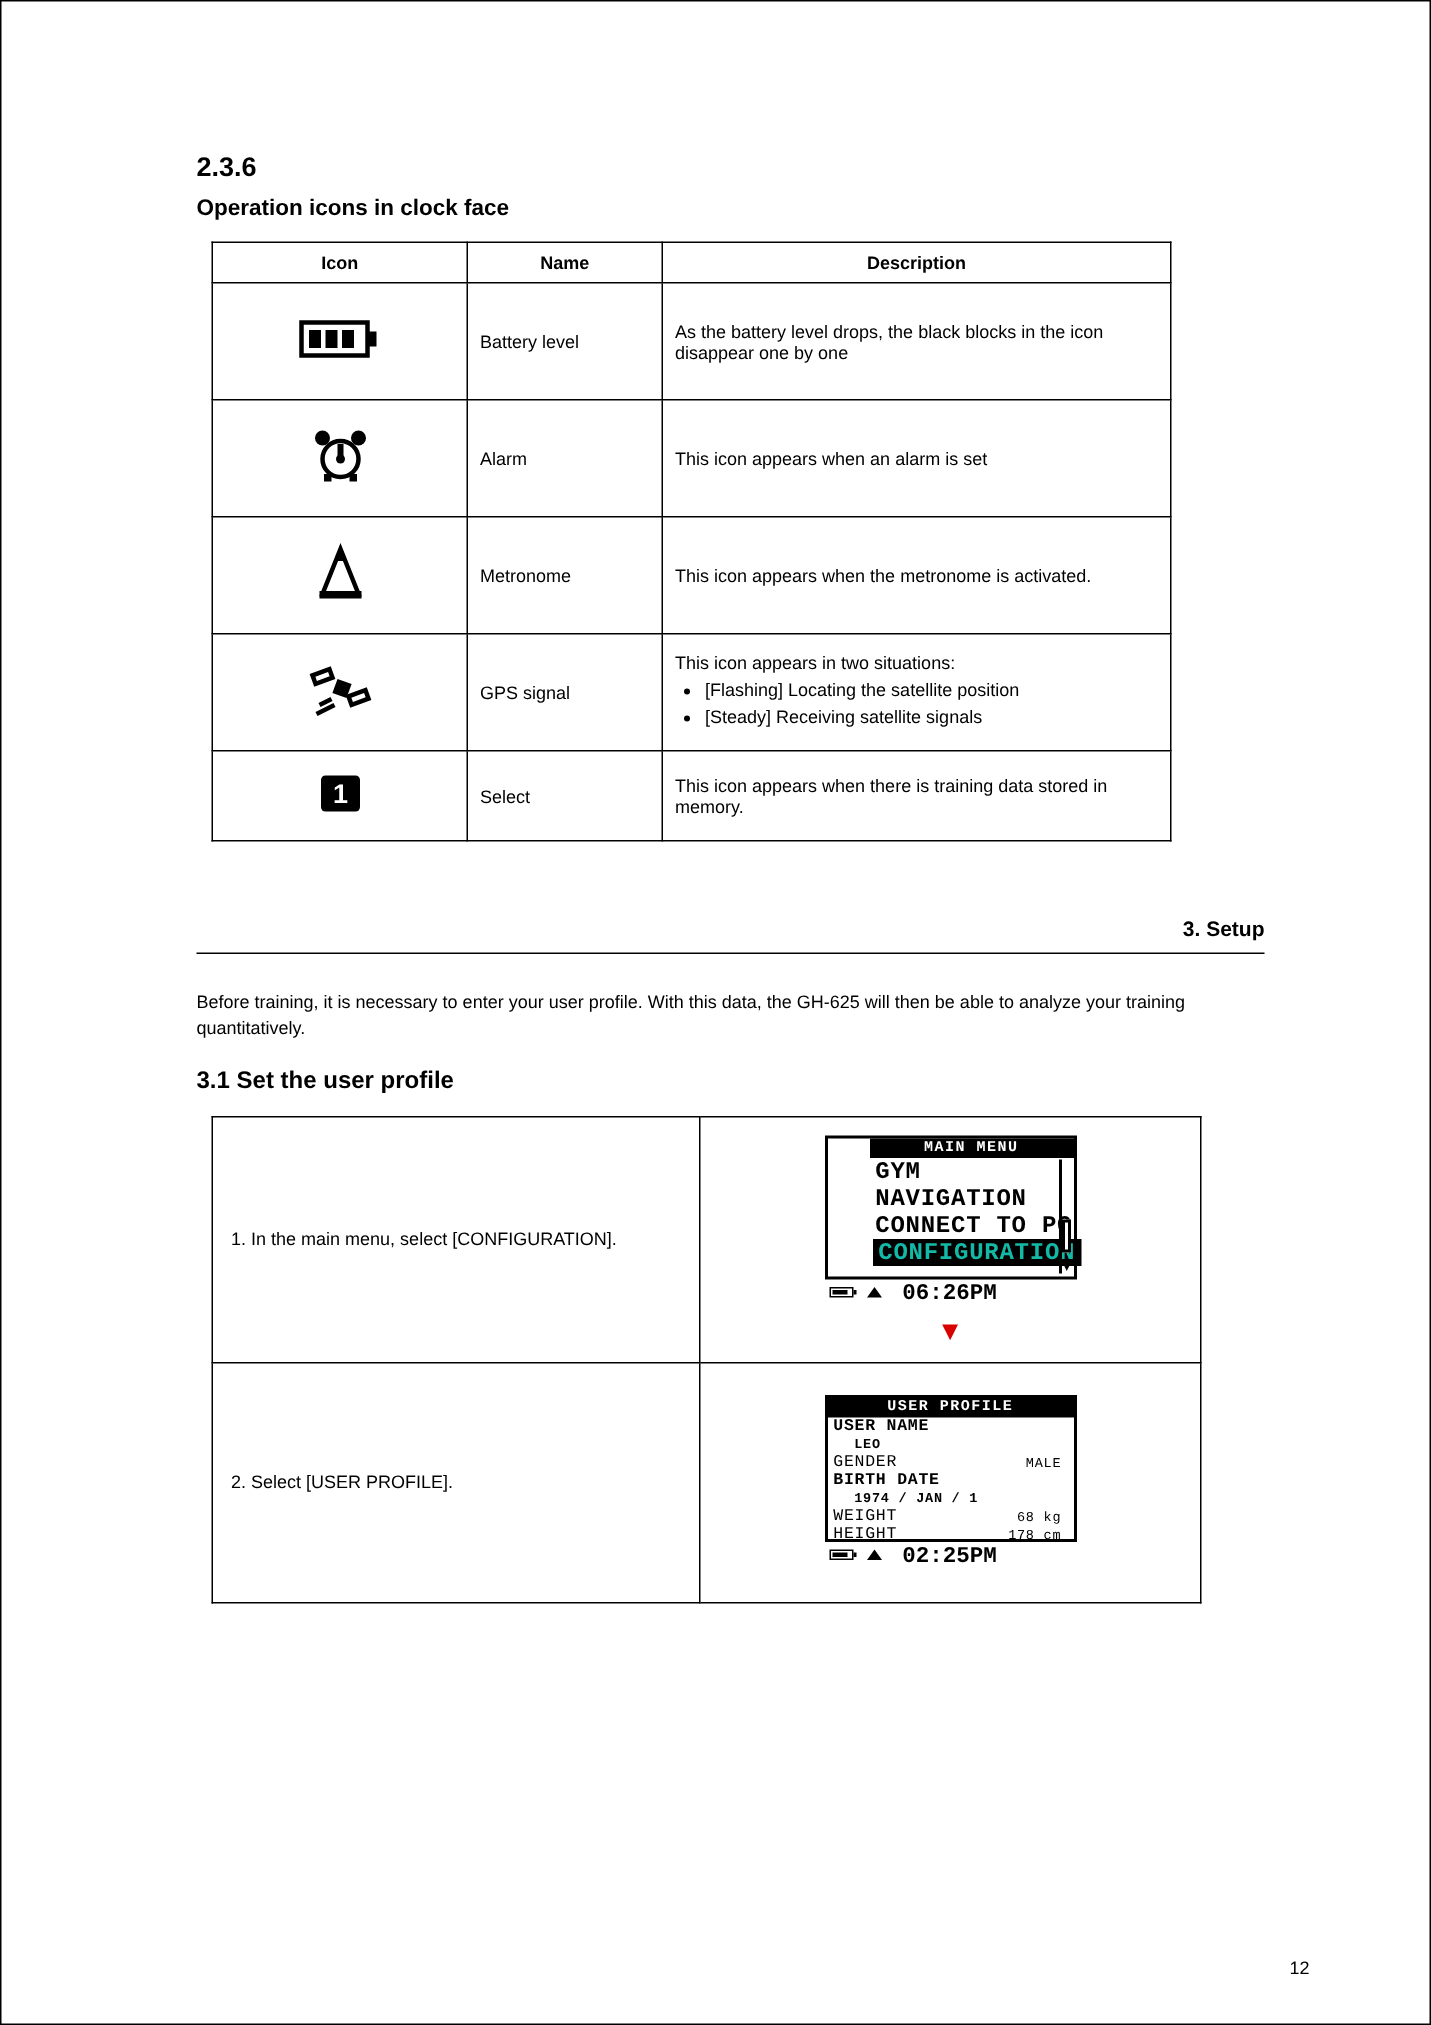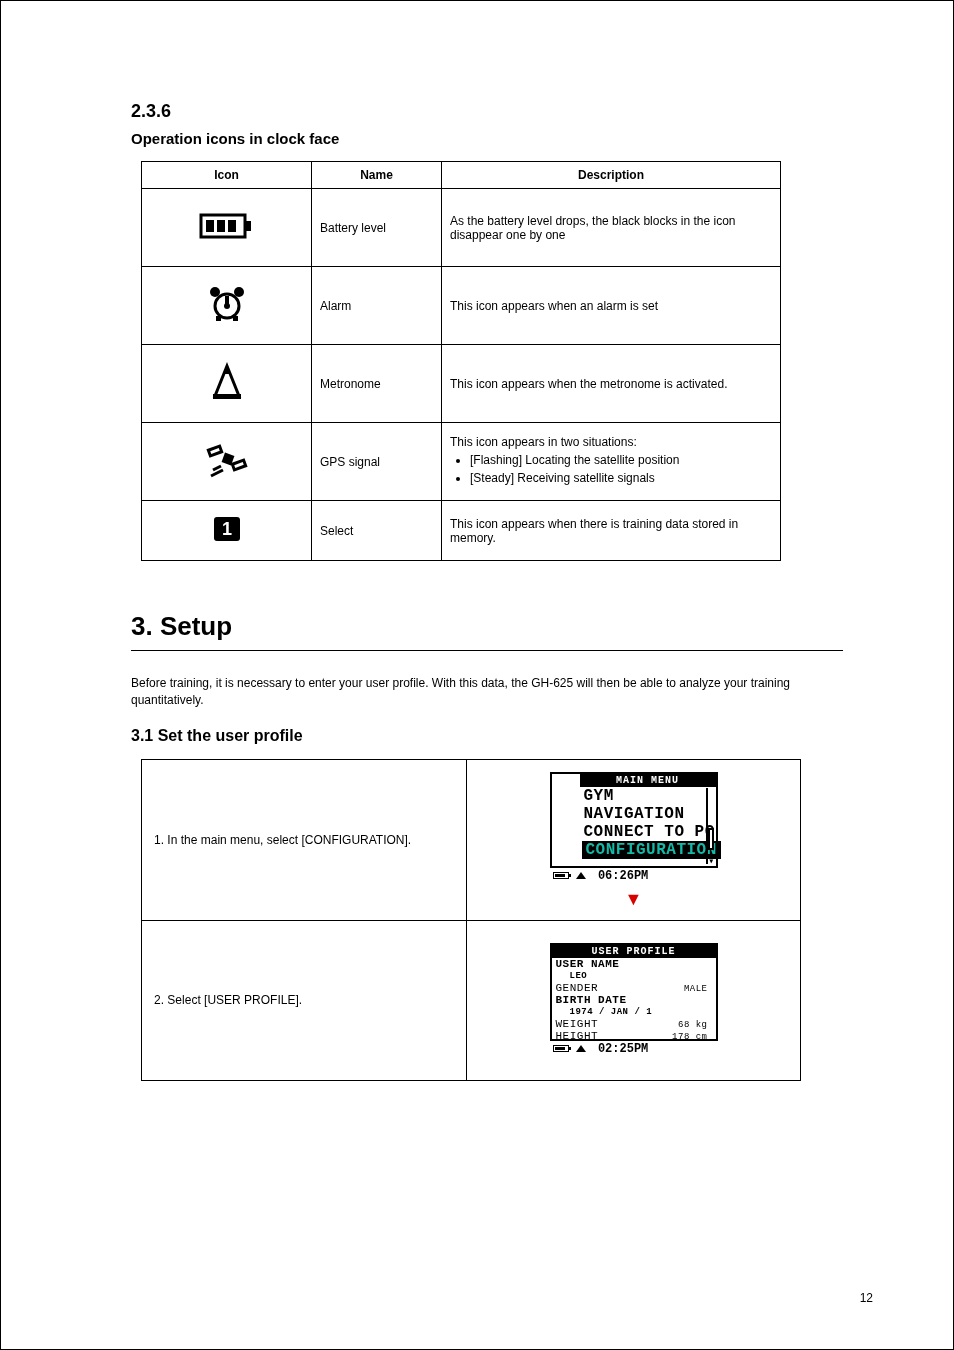--- a/index.html
+++ b/index.html
@@ -61,23 +61,24 @@
   table.icon-table td.col-desc {
     width: auto;
   }
   td ul { margin: 0; padding-left: 20px; }
   td ul li { margin-bottom: 4px; }
   td p { margin: 0 0 4px 0; }
 
   .svgicon { display: inline-block; }
 
   h2.section-title {
-    font-size: 26px;
+    font-size: 14px;
     font-weight: bold;
     margin: 50px 0 0 0;
+    text-align: right;
   }
   hr.section-rule {
     border: none;
     border-top: 1px solid #000;
     margin: 8px 0 24px 0;
   }
   p.para { font-size: 12px; margin: 0 0 18px 0; line-height: 1.4; }
 
   table.step-table {
     border-collapse: collapse;
@@ -142,21 +143,21 @@
   }
   .lcd-scroll .arrow {
     position: absolute;
     left: -1px;
     font-size: 10px;
     line-height: 8px;
     width: 10px;
     text-align: center;
   }
   .lcd-status {
-    font-size: 12px;
+    font-size: 15px;
     padding: 1px 3px;
     white-space: nowrap;
   }
   .lcd-status .batt {
     display: inline-block;
     width: 16px;
     height: 7px;
     border: 1.5px solid #000;
     position: relative;
     vertical-align: middle;
@@ -192,21 +193,21 @@
   }
 
   .lcd-small .lcd-line { font-size: 11px; line-height: 13px; }
   .lcd-small .lcd-sub  { font-size: 9px; padding-left: 18px; line-height: 11px; }
   .lcd-small .kv { display: flex; justify-content: space-between; padding: 0 8px 0 4px; }
   .lcd-small .kv .k { font-size: 11px; font-weight: normal; }
   .lcd-small .kv .v { font-size: 9px; font-weight: normal; padding-top: 2px; }
 
   .page-num {
     position: absolute;
-    bottom: 44px;
+    bottom: 30px;
     right: 80px;
     font-size: 12px;
   }
 </style>
 </head>
 <body>
 
 <div class="page">
   <div class="content">
 

